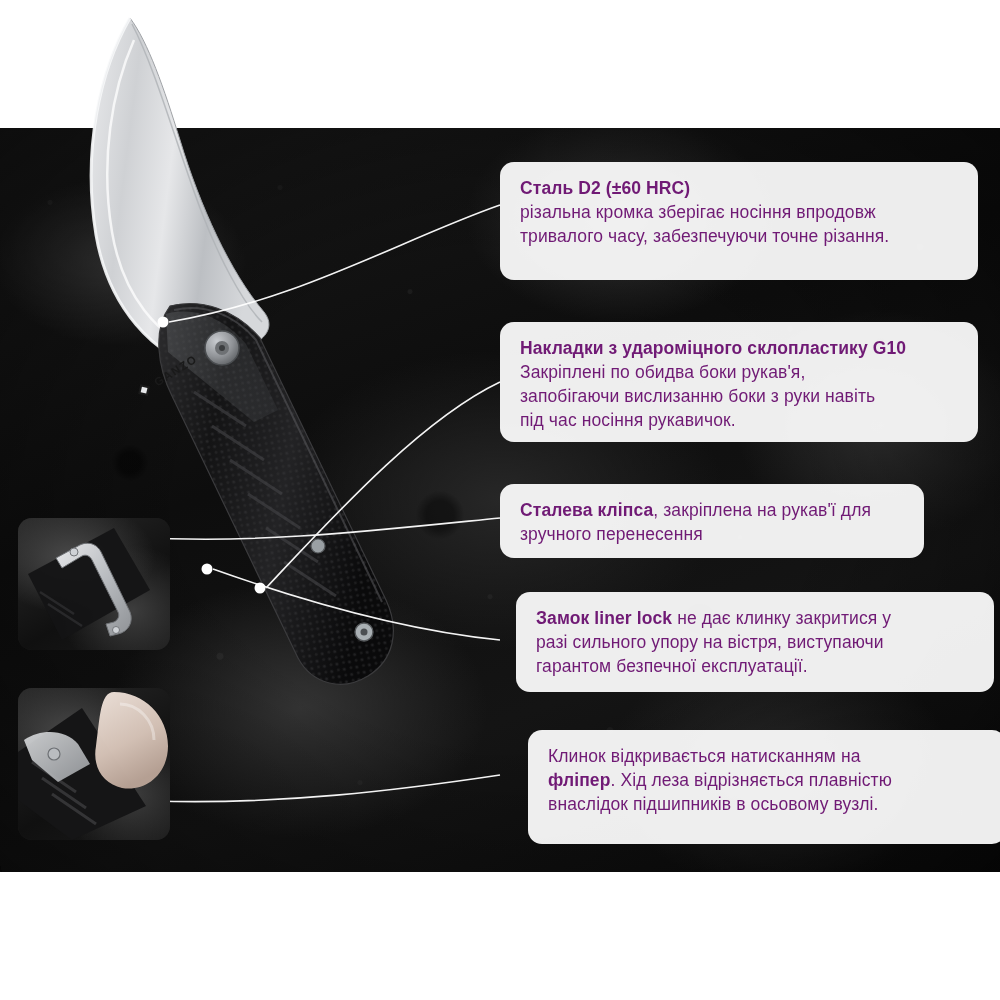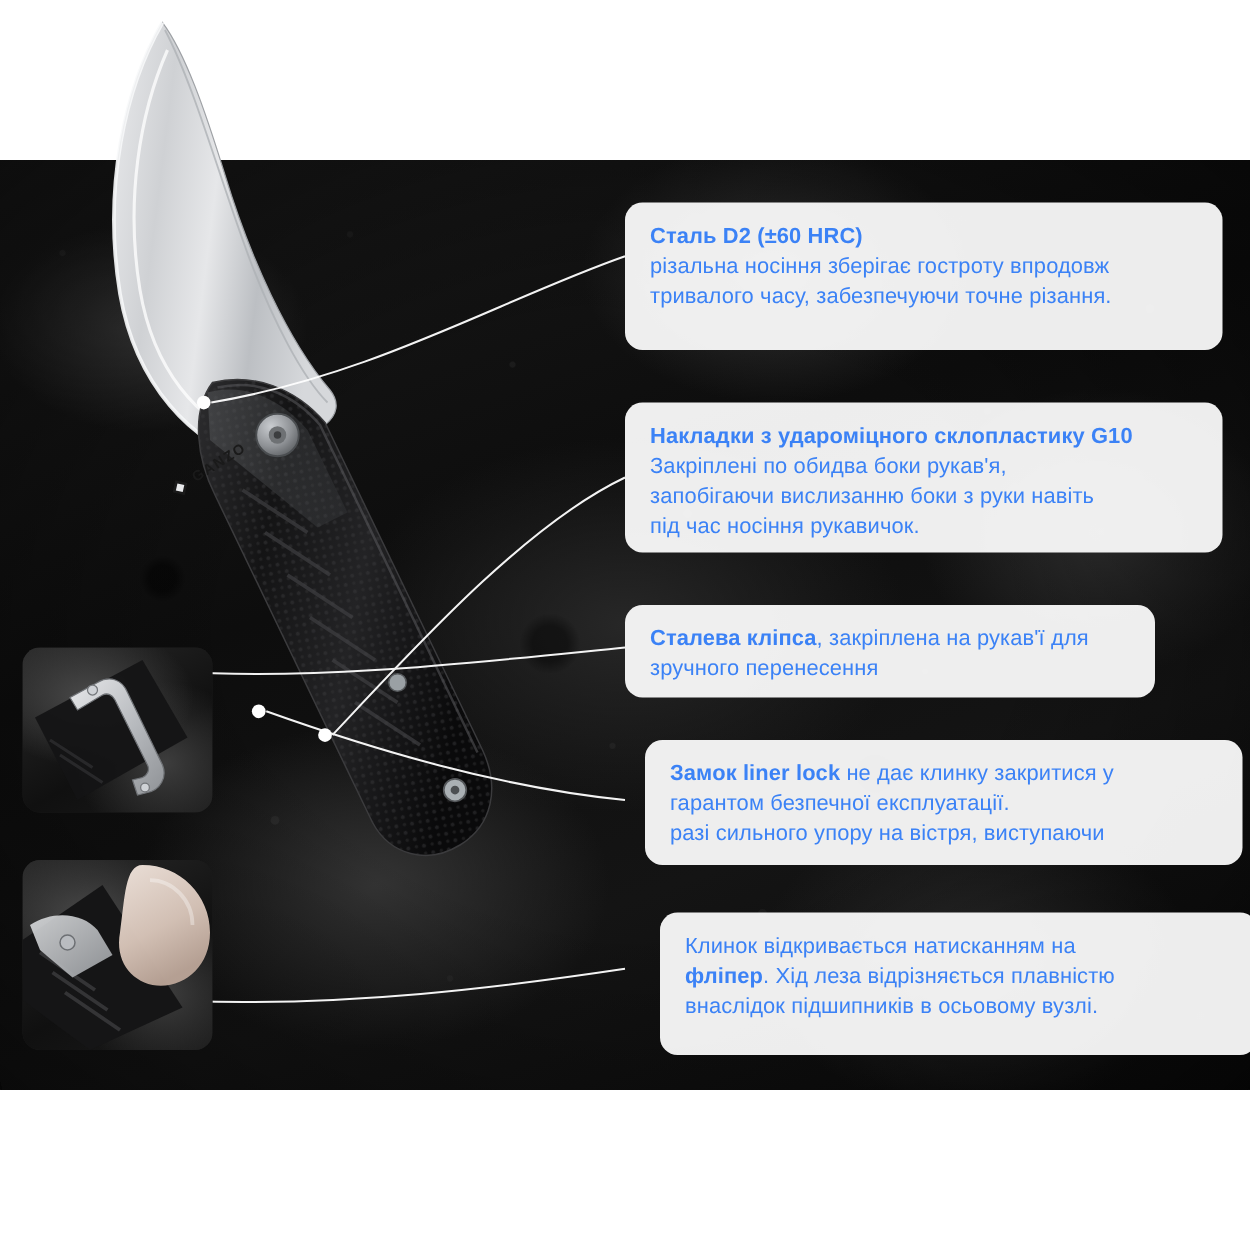--- a/index.html
+++ b/index.html
@@ -95,21 +95,21 @@
     height: 430px;
   }
 
   
   .card {
     position: absolute;
     background: rgba(255,255,255,0.93);
     border-radius: 14px;
     padding: 14px 20px 16px 20px;
     box-sizing: border-box;
-    color: #3b82f6;
+    color: #701a75;
     line-height: 1.38;
     font-size: 17.5px;
     letter-spacing: 0.1px;
   }
   .card b { font-weight: bold; }
   .card p { margin: 0; }
 
   
   .inset {
     position: absolute;
@@ -296,40 +296,40 @@
   <div style="position:absolute; left:132px; top:368px; transform:rotate(-32deg); display:flex; align-items:center; gap:5px;">
     <svg width="16" height="16" viewBox="0 0 16 16">
       <path d="M8 1 L15 8 L8 15 L1 8 Z" fill="#1a1a1a"></path>
       <path d="M8 4 L12 8 L8 12 L4 8 Z" fill="#e8e9eb"></path>
     </svg>
     <span style="font-size:11.5px; font-weight:bold; letter-spacing:1.4px; color:#1a1a1a;">GANZO</span>
   </div>
 
   <div class="card" style="left:500px; top:162px; width:478px; height:118px;">
     <p><b>Сталь D2 (±60 HRC)</b></p>
-    <p>різальна носіння зберігає гостроту впродовж</p>
+    <p>різальна кромка зберігає носіння впродовж</p>
     <p>тривалого часу, забезпечуючи точне різання.</p>
   </div>
 
   <div class="card" style="left:500px; top:322px; width:478px; height:120px;">
     <p><b>Накладки з удароміцного склопластику  G10</b></p>
     <p>Закріплені по обидва боки рукав'я,</p>
     <p>запобігаючи вислизанню боки з руки навіть</p>
     <p>під час носіння рукавичок.</p>
   </div>
 
   <div class="card" style="left:500px; top:484px; width:424px; height:74px;">
     <p><b>Сталева кліпса</b><span>, закріплена на рукав'ї для</span></p>
     <p>зручного перенесення</p>
   </div>
 
   <div class="card" style="left:500px; top:592px; width:478px; height:100px;margin-left:16px;">
     <p><b>Замок liner lock</b><span> не дає клинку закритися у</span></p>
+    <p>разі сильного упору на вістря, виступаючи</p>
     <p>гарантом безпечної експлуатації.</p>
-    <p>разі сильного упору на вістря, виступаючи</p>
   </div>
 
   <div class="card" style="left:500px; top:730px; width:478px; height:114px;margin-left:28px;">
     <p>
       <span>Клинок відкривається натисканням на</span>
     </p>
     <p>
       <b>фліпер</b><span>. Хід леза відрізняється плавністю</span>
     </p>
     <p>внаслідок підшипників в осьовому вузлі.</p>

